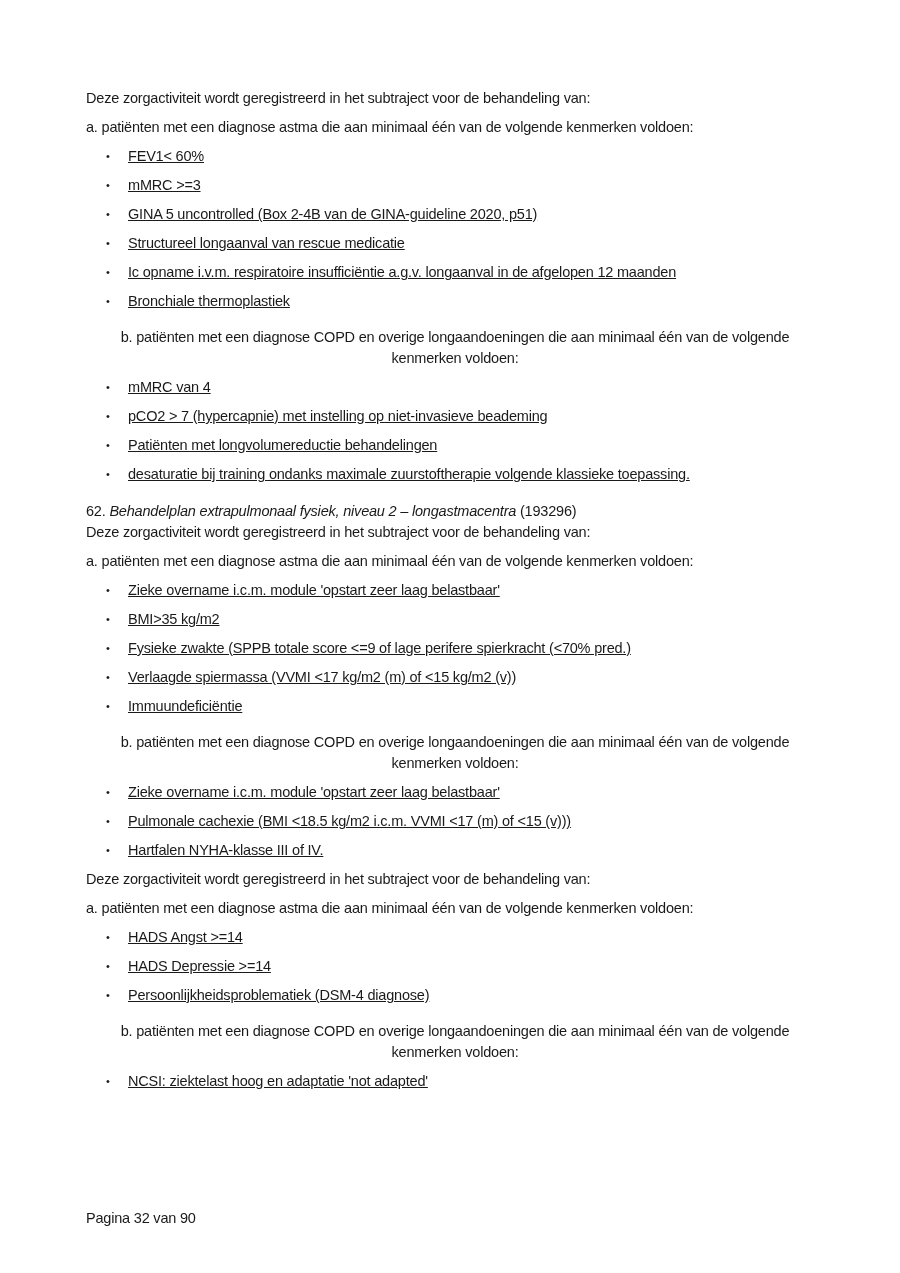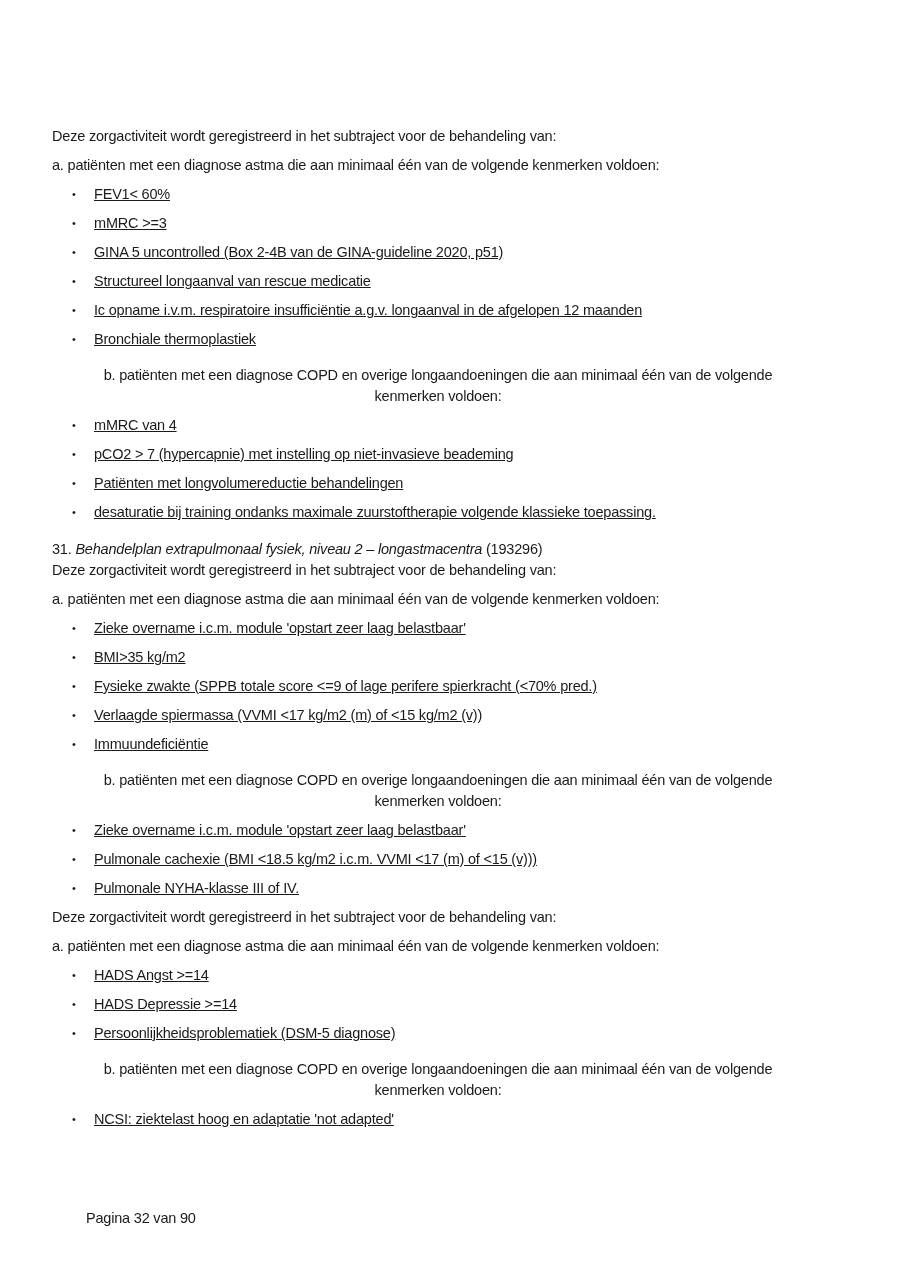--- a/index.html
+++ b/index.html
@@ -8,21 +8,21 @@
     background:#ffffff;
     font-family:"Liberation Sans", sans-serif;
     font-size:14.5px;
     line-height:21px;
     letter-spacing:-0.2px;
     color:#1a1a1a;
     position:relative;
     overflow:hidden;
   }
   .page { position:absolute; inset:0; background:#ffffff; }
-  .content { padding:88px 76px 0 52px;margin-top:38px; }
+  .content { padding:88px 76px 0 86px; }
   .line { margin:0 0 8px 0; }
   .two-line { margin:15px 0 8px 0; }
   .two-line .tl { display:block;text-align:center; }
   .bullet-row { display:flex; margin:0 0 8px 0; }
   .bullet-dot {
     flex:0 0 42px;
     padding-left:20px;
     font-size:11px;
     line-height:21px;
     color:#1a1a1a;
@@ -93,21 +93,21 @@
         <span class="bullet-dot">•</span>
         <span class="bullet-text">Patiënten met longvolumereductie behandelingen</span>
       </div>
       <div class="bullet-row">
         <span class="bullet-dot">•</span>
         <span class="bullet-text">desaturatie bij training ondanks maximale zuurstoftherapie volgende klassieke toepassing.</span>
       </div>
     </div>
 
     <p class="heading">
-      <span>31. </span><span class="title-italic">Behandelplan extrapulmonaal fysiek, niveau 2 – longastmacentra</span><span> (193296)</span>
+      <span>62. </span><span class="title-italic">Behandelplan extrapulmonaal fysiek, niveau 2 – longastmacentra</span><span> (193296)</span>
     </p>
     <p class="line">Deze zorgactiviteit wordt geregistreerd in het subtraject voor de behandeling van:</p>
     <p class="line">a. patiënten met een diagnose astma die aan minimaal één van de volgende kenmerken voldoen:</p>
 
     <div>
       <div class="bullet-row">
         <span class="bullet-dot">•</span>
         <span class="bullet-text">Zieke overname i.c.m. module 'opstart zeer laag belastbaar'</span>
       </div>
       <div class="bullet-row">
@@ -137,39 +137,39 @@
       <div class="bullet-row">
         <span class="bullet-dot">•</span>
         <span class="bullet-text">Zieke overname i.c.m. module 'opstart zeer laag belastbaar'</span>
       </div>
       <div class="bullet-row">
         <span class="bullet-dot">•</span>
         <span class="bullet-text">Pulmonale cachexie (BMI &lt;18.5 kg/m2 i.c.m. VVMI &lt;17 (m) of &lt;15 (v)))</span>
       </div>
       <div class="bullet-row">
         <span class="bullet-dot">•</span>
-        <span class="bullet-text">Pulmonale NYHA-klasse III of IV.</span>
+        <span class="bullet-text">Hartfalen NYHA-klasse III of IV.</span>
       </div>
     </div>
 
     <p class="line">Deze zorgactiviteit wordt geregistreerd in het subtraject voor de behandeling van:</p>
     <p class="line">a. patiënten met een diagnose astma die aan minimaal één van de volgende kenmerken voldoen:</p>
 
     <div>
       <div class="bullet-row">
         <span class="bullet-dot">•</span>
         <span class="bullet-text">HADS Angst &gt;=14</span>
       </div>
       <div class="bullet-row">
         <span class="bullet-dot">•</span>
         <span class="bullet-text">HADS Depressie &gt;=14</span>
       </div>
       <div class="bullet-row">
         <span class="bullet-dot">•</span>
-        <span class="bullet-text">Persoonlijkheidsproblematiek (DSM-5 diagnose)</span>
+        <span class="bullet-text">Persoonlijkheidsproblematiek (DSM-4 diagnose)</span>
       </div>
     </div>
 
     <p class="two-line">
       <span class="tl">b. patiënten met een diagnose COPD en overige longaandoeningen die aan minimaal één van de volgende</span>
       <span class="tl">kenmerken voldoen:</span>
     </p>
 
     <div>
       <div class="bullet-row">

